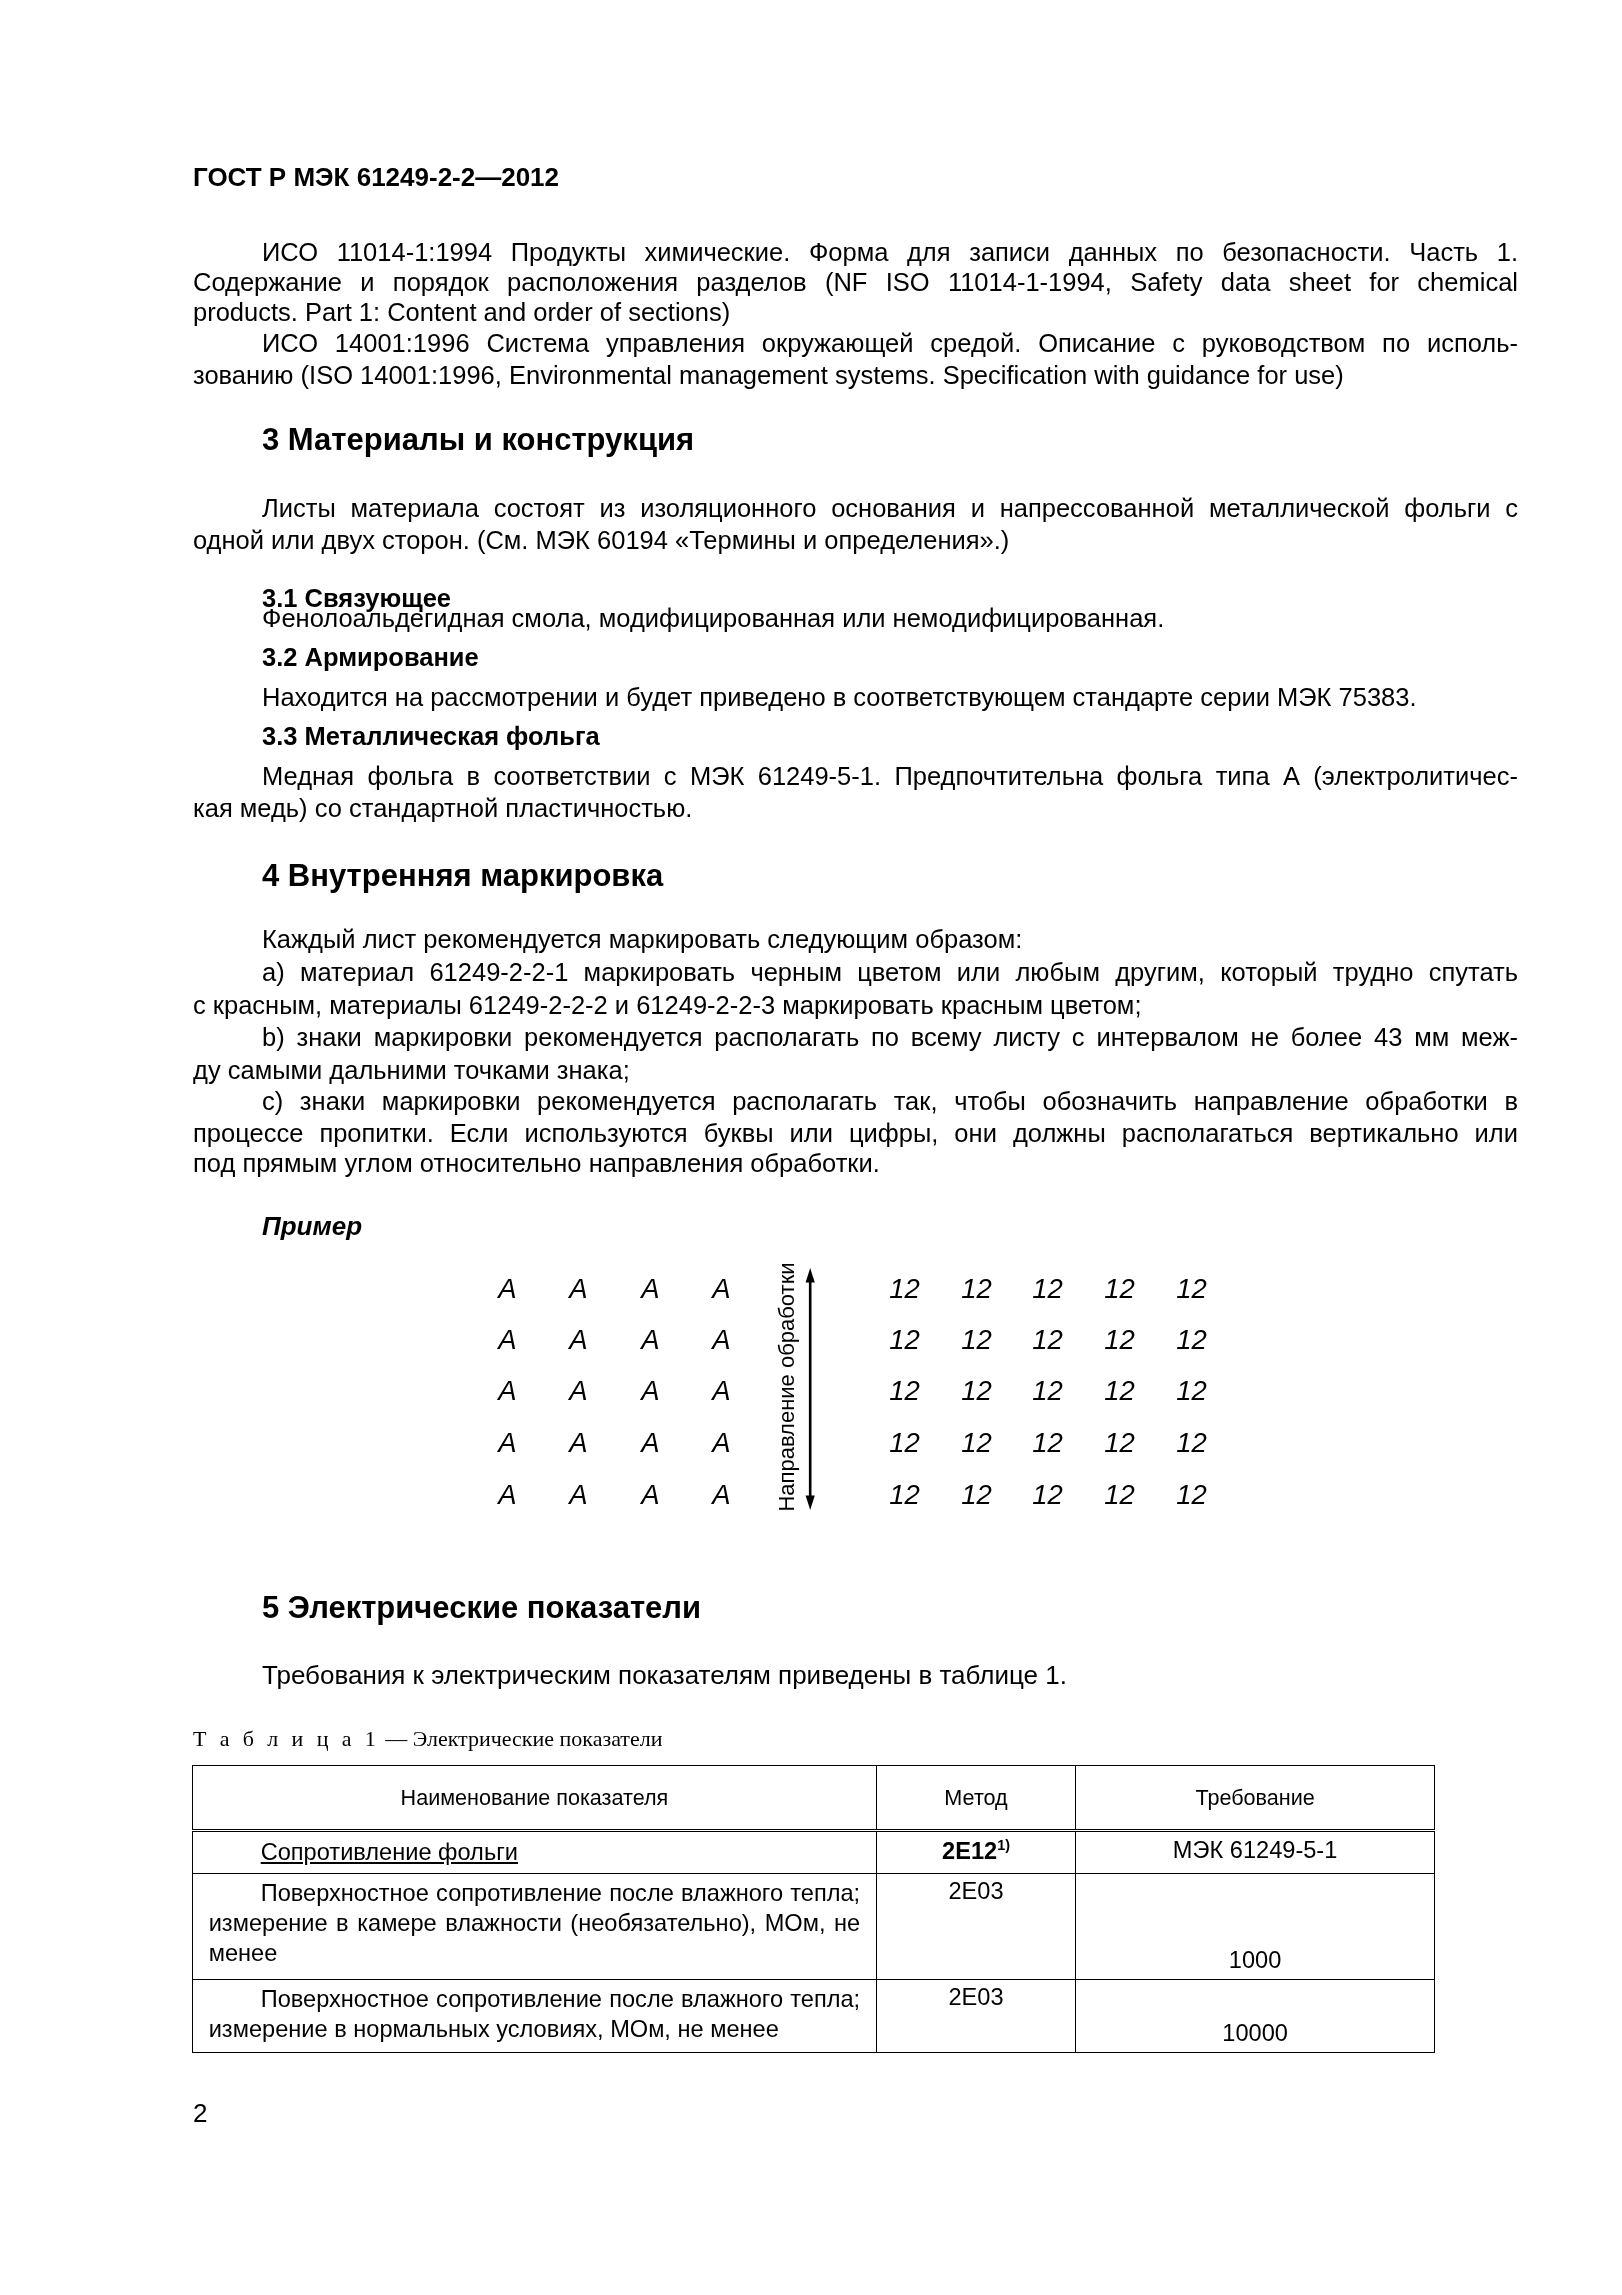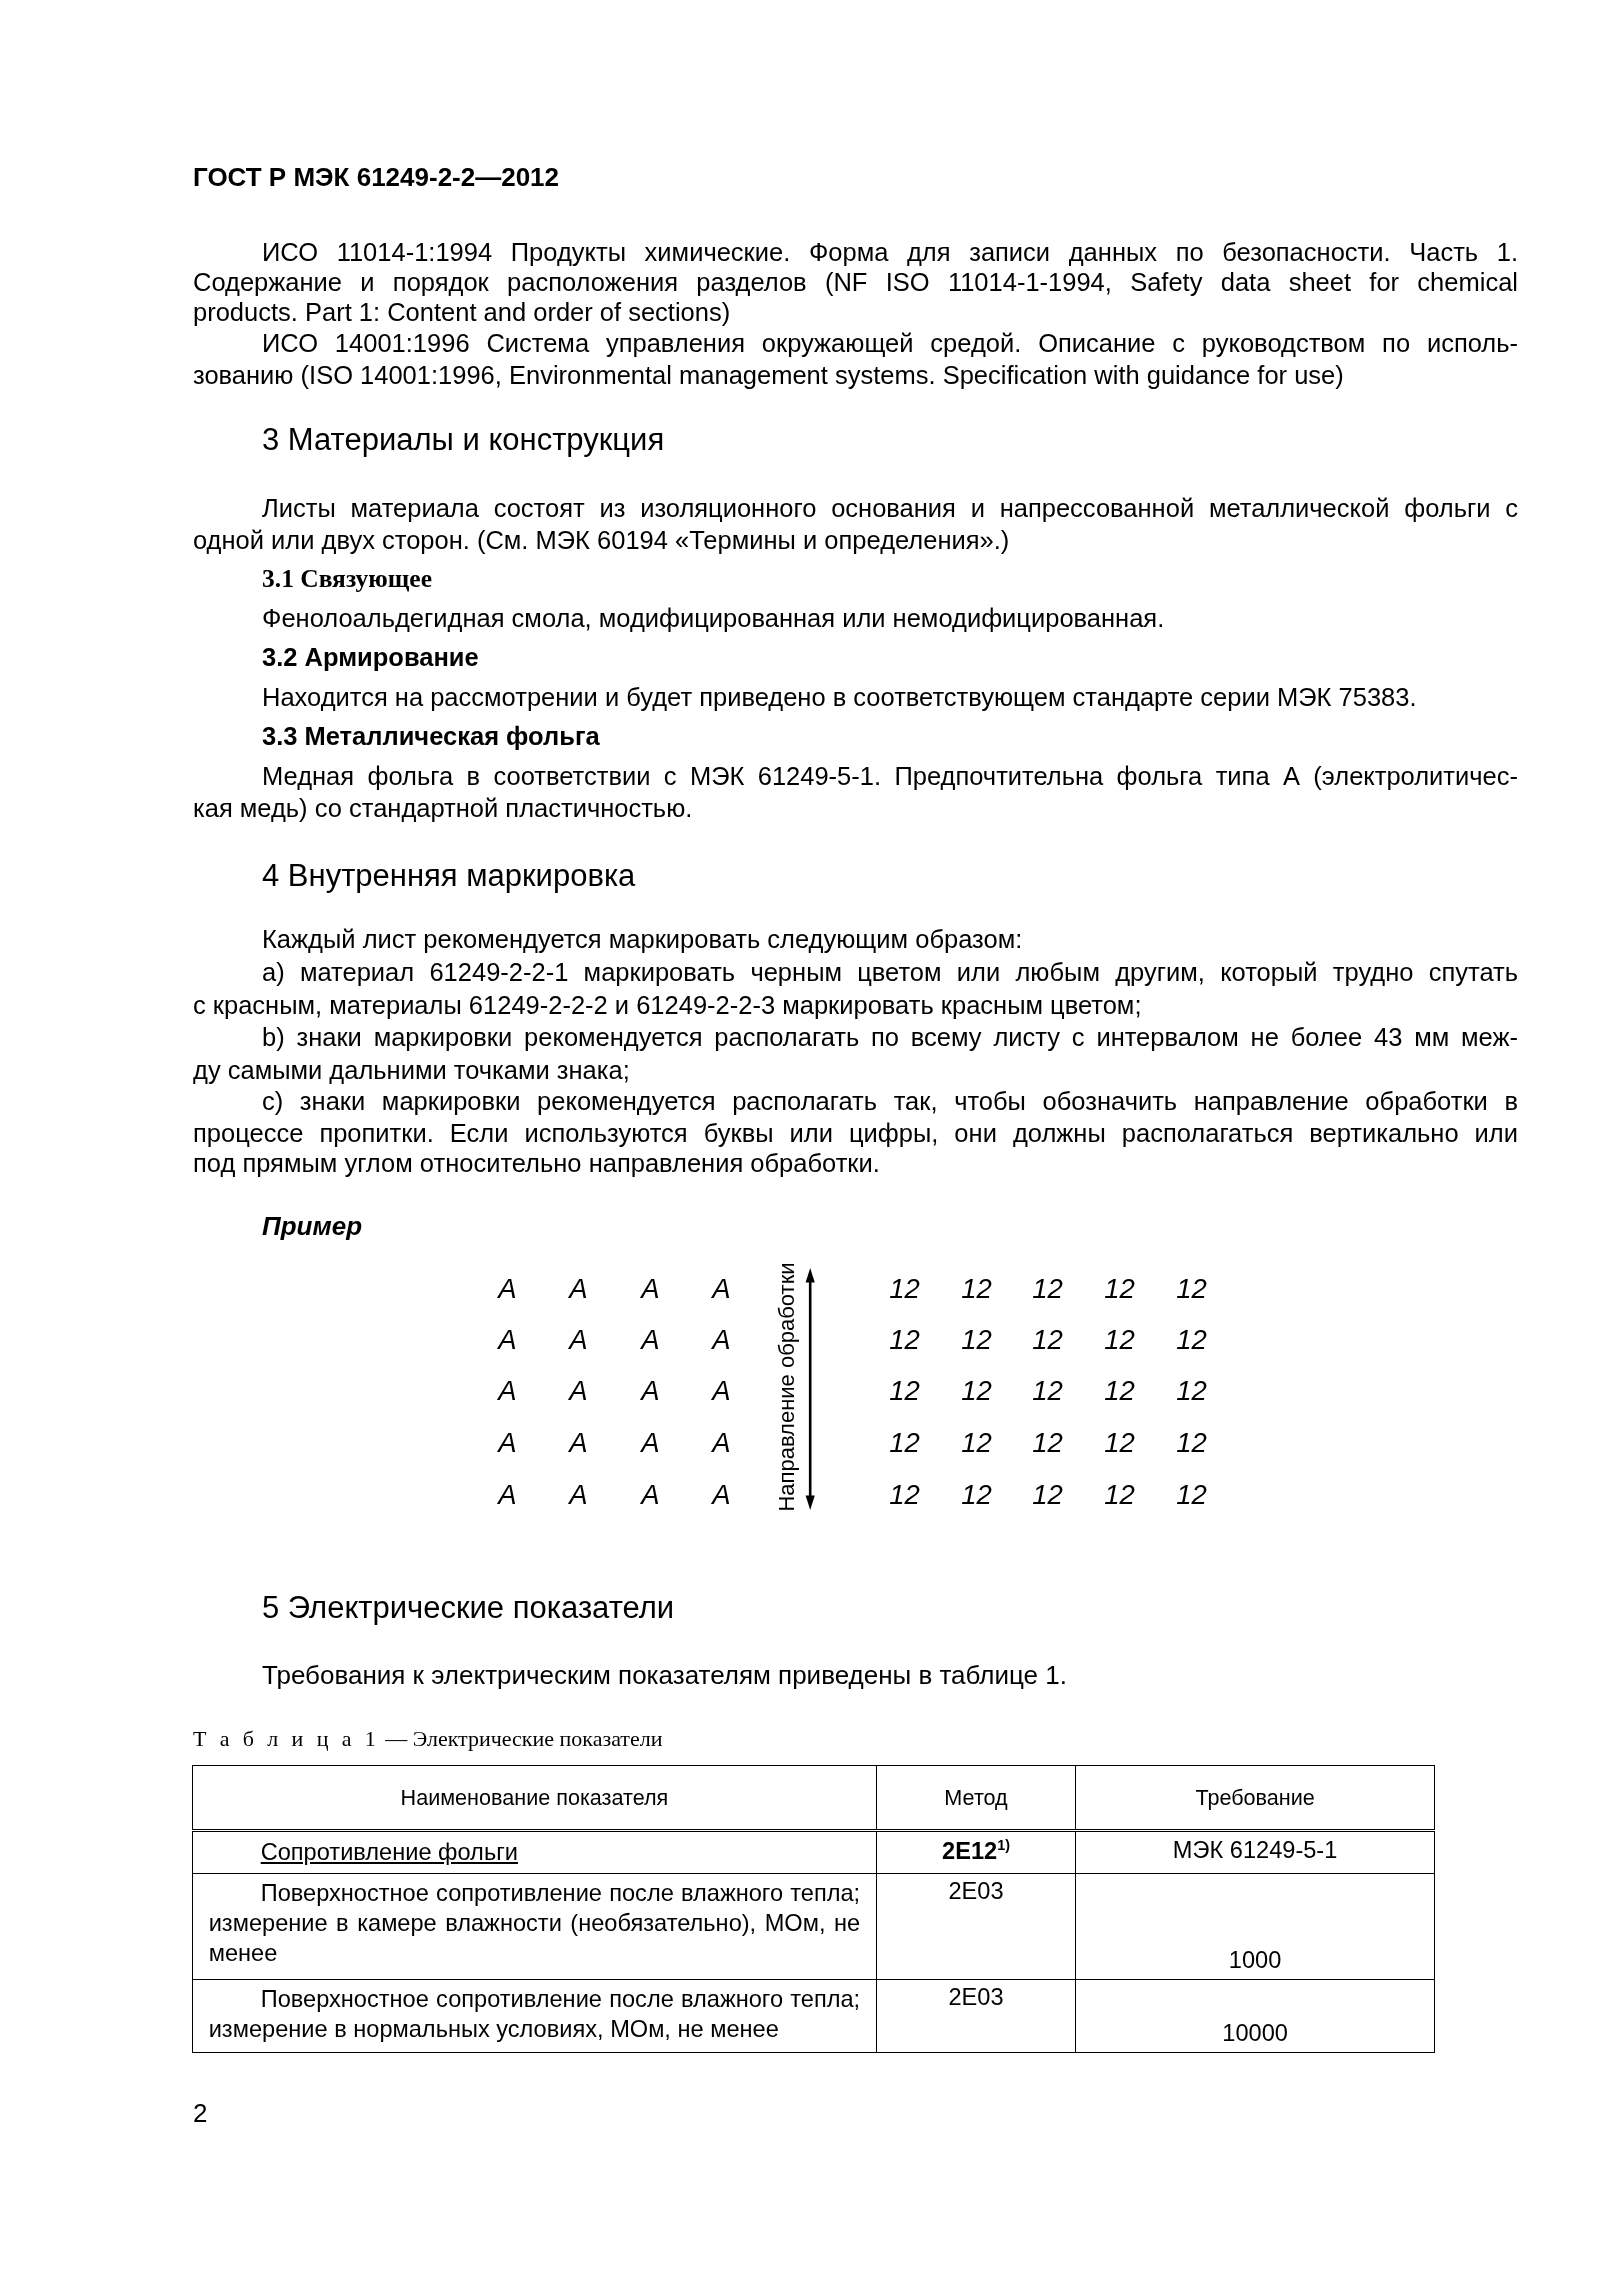--- a/index.html
+++ b/index.html
@@ -3,21 +3,21 @@
 <meta charset="utf-8">
 <style>
   html, body { margin:0; padding:0; background:#fff; }
   body { width:1623px; height:2295px; position:relative; overflow:hidden;
          font-family:"Liberation Sans", sans-serif; color:#000; }
   .abs { position:absolute; }
   .line { position:absolute; left:193px; width:1325px; font-size:25.5px; line-height:30px; white-space:nowrap; }
   .just { text-align:justify; text-align-last:justify; }
   .ind { left:262px; width:1256px; }
   .hdr { font-weight:bold; font-size:26px; }
-  .sec { position:absolute; left:262px; font-weight:normal; font-size:31px; white-space:nowrap; }
+  .sec { position:absolute; left:262px; font-weight:bold; font-size:31px; white-space:nowrap; }
   .sub { position:absolute; left:262px; font-weight:bold; font-size:25.5px; white-space:nowrap; }
   .ex { position:absolute; font-style:italic; font-size:27.5px; width:79px; text-align:center; }
   table.t { position:absolute; left:192px; top:1765px; width:1243px; border-collapse:collapse; font-size:23.6px; }
   table.t td, table.t th { border-left:1.3px solid #000; border-right:1.3px solid #000; padding:0 15.7px; vertical-align:top; font-weight:normal; }
   table.t th { height:63px; vertical-align:middle; font-size:21.6px; border-top:1.3px solid #000; border-bottom:3.9px double #000; }
   table.t td.c1 { text-align:justify; text-indent:52px; line-height:30px; }
   table.t td.c2 { text-align:center; }
   table.t td.c3 { text-align:center; vertical-align:bottom; }
   table.t tr.r td { border-bottom:1.3px solid #000; }
   sup { font-size:14.4px; }
@@ -33,21 +33,21 @@
   <div class="line" style="top:297px;">products. Part 1: Content and order of sections)</div>
 </div>
 <div>
   <div class="line ind just" style="top:328px;">ИСО 14001:1996  Система управления окружающей средой. Описание с руководством по исполь-</div>
   <div class="line" style="top:360px;">зованию (ISO 14001:1996, Environmental management systems. Specification with guidance for use)</div>
 </div>
 
 <div class="sec" style="top:422px;">3  Материалы и конструкция</div>
 <div class="line ind just" style="top:493px;">Листы материала состоят из изоляционного основания и напрессованной металлической фольги с</div>
 <div class="line" style="top:525px;">одной или двух сторон. (См. МЭК 60194 «Термины и определения».)</div>
-<div class="sub" style="top:564px;font-family:Liberation Serif, serif;">3.1  Связующее</div>
+<div class="sub" style="top:584px;">3.1  Связующее</div>
 <div class="line ind" style="top:603px;">Фенолоальдегидная смола, модифицированная или немодифицированная.</div>
 <div class="sub" style="top:643px;">3.2  Армирование</div>
 <div class="line ind" style="top:682px;">Находится на рассмотрении и будет приведено в соответствующем стандарте серии МЭК 75383.</div>
 <div class="sub" style="top:722px;">3.3  Металлическая фольга</div>
 <div class="line ind just" style="top:761px;">Медная фольга в соответствии с МЭК 61249-5-1. Предпочтительна фольга типа А (электролитичес-</div>
 <div class="line" style="top:793px;">кая медь) со стандартной пластичностью.</div>
 
 <div class="sec" style="top:858px;">4  Внутренняя маркировка</div>
 <div class="line ind" style="top:924px;">Каждый лист рекомендуется маркировать следующим образом:</div>
 <div class="line ind just" style="top:957px;">a)  материал 61249-2-2-1 маркировать черным цветом или любым другим, который трудно спутать</div>

